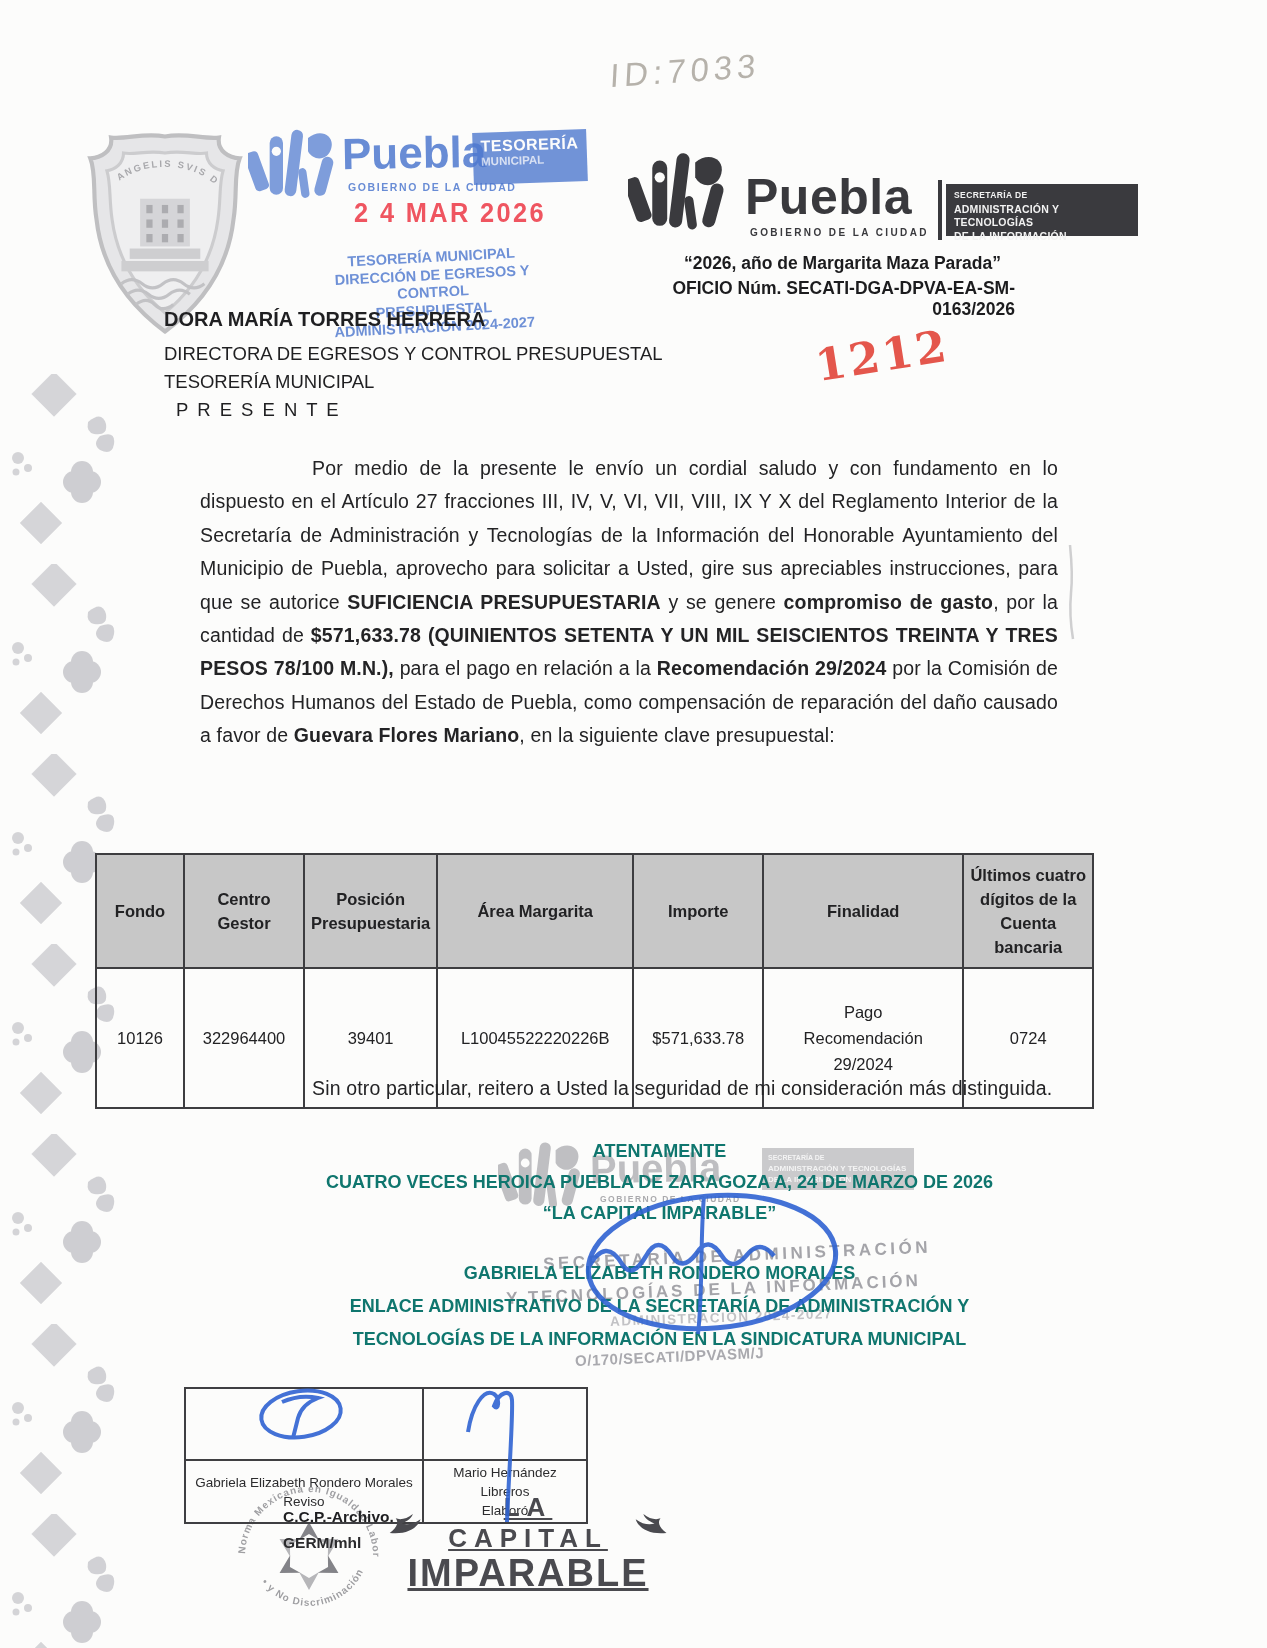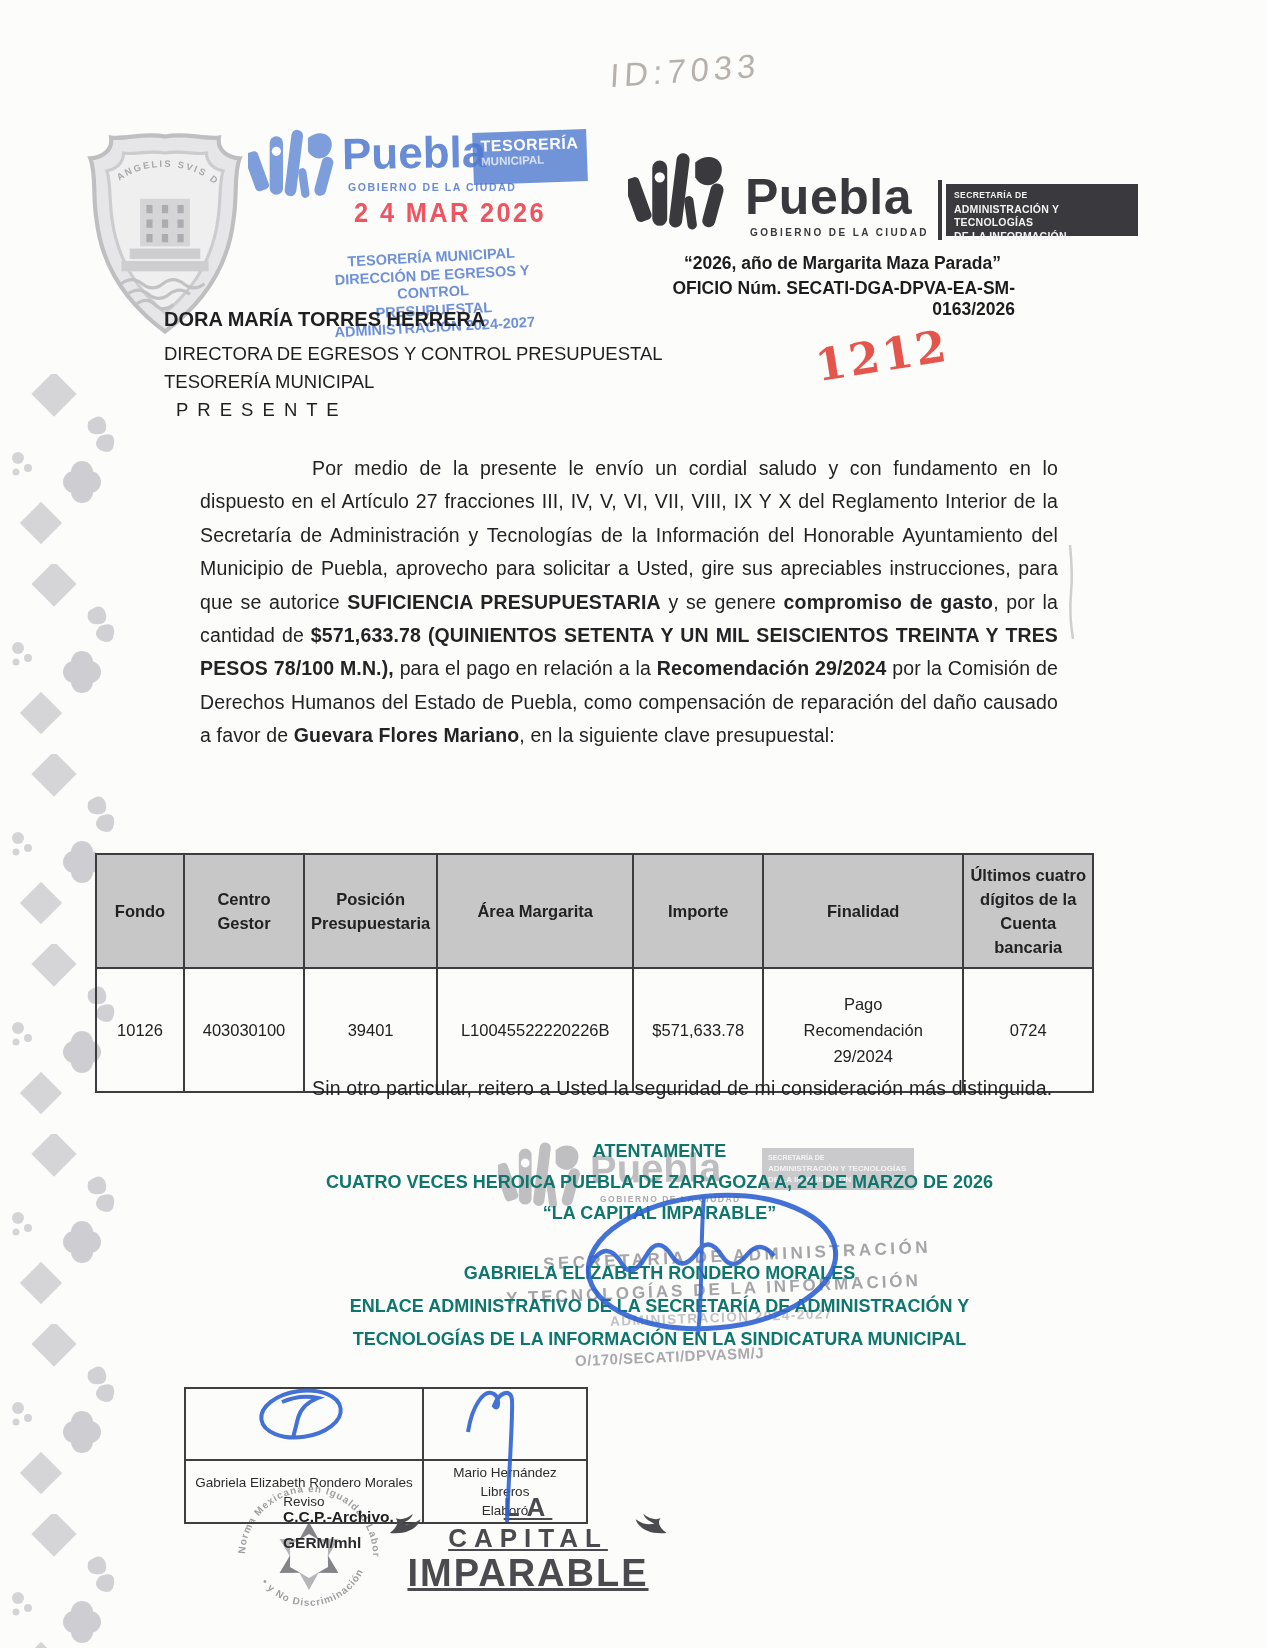--- a/index.html
+++ b/index.html
@@ -20,21 +20,21 @@
       transform:scaleX(.94);opacity:.9;z-index:3;}
   .folio-stamp{font-family:"DejaVu Serif",serif;font-size:44px;font-weight:bold;color:#e14034;
       letter-spacing:3px;transform:rotate(-9deg);opacity:.88;z-index:4;}
   .pencil-id{font-size:33px;color:#b6b2ab;letter-spacing:5px;transform:rotate(-4deg) skewX(-7deg);
       font-weight:300;z-index:2;}
   .gray-stamp-text{color:#a4a4a9;font-weight:600;z-index:2;}
   
   table.budget{border-collapse:collapse;z-index:5;position:absolute;left:95px;top:853px;}
   table.budget td,table.budget th{border:2px solid #3d3d40;text-align:center;vertical-align:middle;color:#222224;}
   table.budget th{background:#c7c7c7;font-size:16.5px;font-weight:bold;line-height:24px;height:104px;padding:4px 6px;}
-  table.budget td{font-size:16.5px;line-height:26px;height:98px;padding:12px 6px;margin-top:40px;}
+  table.budget td{font-size:16.5px;line-height:26px;height:98px;padding:20px 6px;margin-top:40px;}
   table.budget td .wrapnarrow{display:inline-block;max-width:150px;}
   
   table.review{border-collapse:collapse;position:absolute;left:184px;top:1387px;z-index:5;}
   table.review td{border:2px solid #3f3f42;text-align:center;vertical-align:middle;color:#2c2c2e;}
   table.review td.sigcell{height:68px;}
   table.review td.namecell{font-size:13.5px;line-height:19px;height:46px;padding:2px 8px;}
   
   .sec-box{background:#3a3a3e;color:#f2f2f2;font-weight:bold;z-index:5;}
   .sec-box .l1{font-size:8.5px;letter-spacing:.4px;}
   .sec-box .l2,.sec-box .l3{font-size:10.5px;letter-spacing:.2px;}
@@ -176,21 +176,21 @@
       <th>Fondo</th>
       <th>Centro Gestor</th>
       <th>Posición Presupuestaria</th>
       <th>Área Margarita</th>
       <th>Importe</th>
       <th>Finalidad</th>
       <th>Últimos cuatro dígitos de la Cuenta bancaria</th>
     </tr>
     <tr>
       <td>10126</td>
-      <td>403030100</td>
+      <td>322964400</td>
       <td>39401</td>
       <td>L10045522220226B</td>
       <td>$571,633.78</td>
       <td><span class="wrapnarrow">Pago Recomendación 29/2024</span></td>
       <td style="vertical-align:middle">0724</td>
     </tr>
   </tbody>
     </table>
 
   <div class="abs doc-par" style="left:164px;top:1072px;width:858px;text-indent:112px">Sin otro particular, reitero a Usted la seguridad de mi consideración más distinguida.</div>

